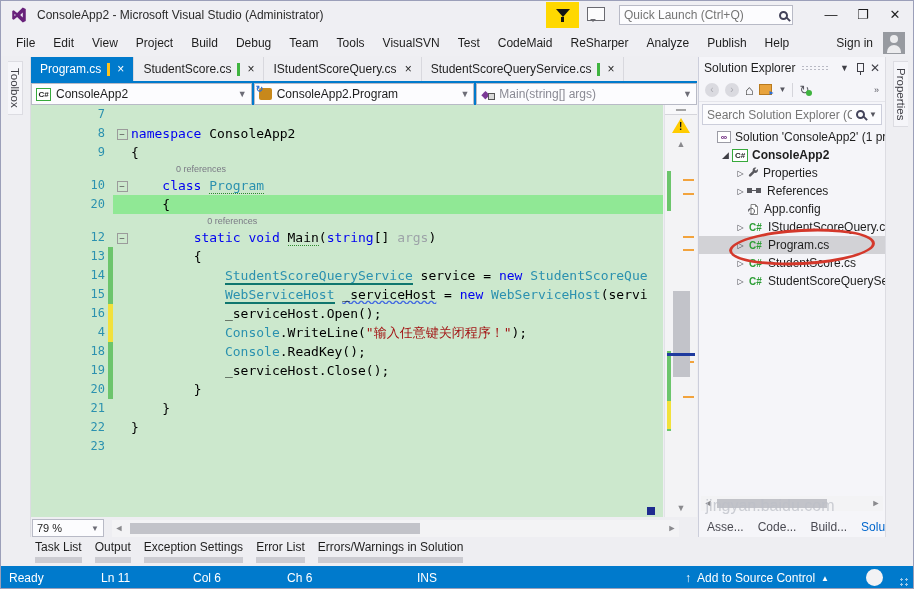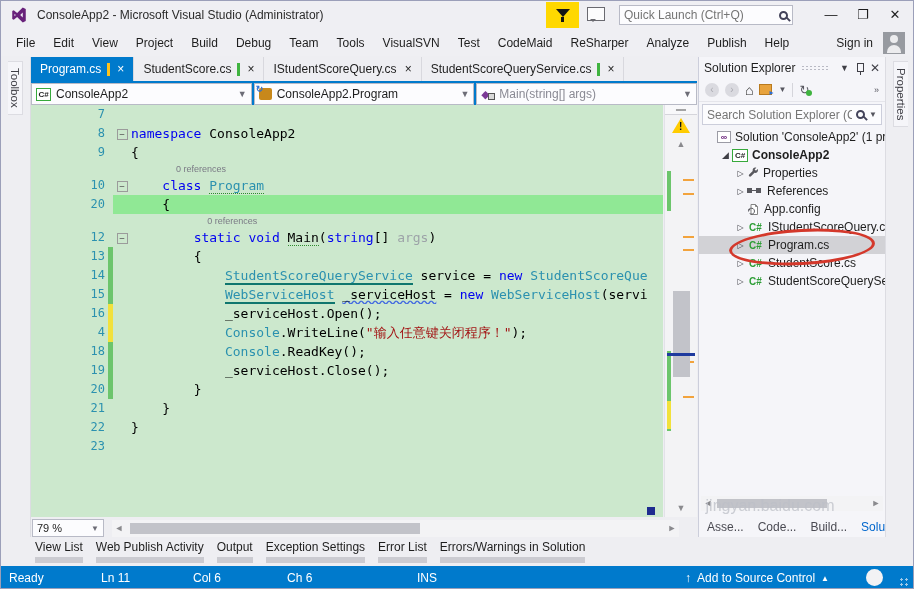--- a/index.html
+++ b/index.html
@@ -413,25 +413,21 @@
         <span class="se-tab active">Solu...</span>
       </div>
   </div>
 
   <div class="side-strip strip-right">
     <span class="vtab">Properties</span>
   </div>
 
   <div class="bottom-tabs">
       <span class="btab">
-        <span>View List</span>
-        <span class="bar"></span>
-      </span>
-      <span class="btab">
-        <span>Web Publish Activity</span>
+        <span>Task List</span>
         <span class="bar"></span>
       </span>
       <span class="btab">
         <span>Output</span>
         <span class="bar"></span>
       </span>
       <span class="btab">
         <span>Exception Settings</span>
         <span class="bar"></span>
       </span>

